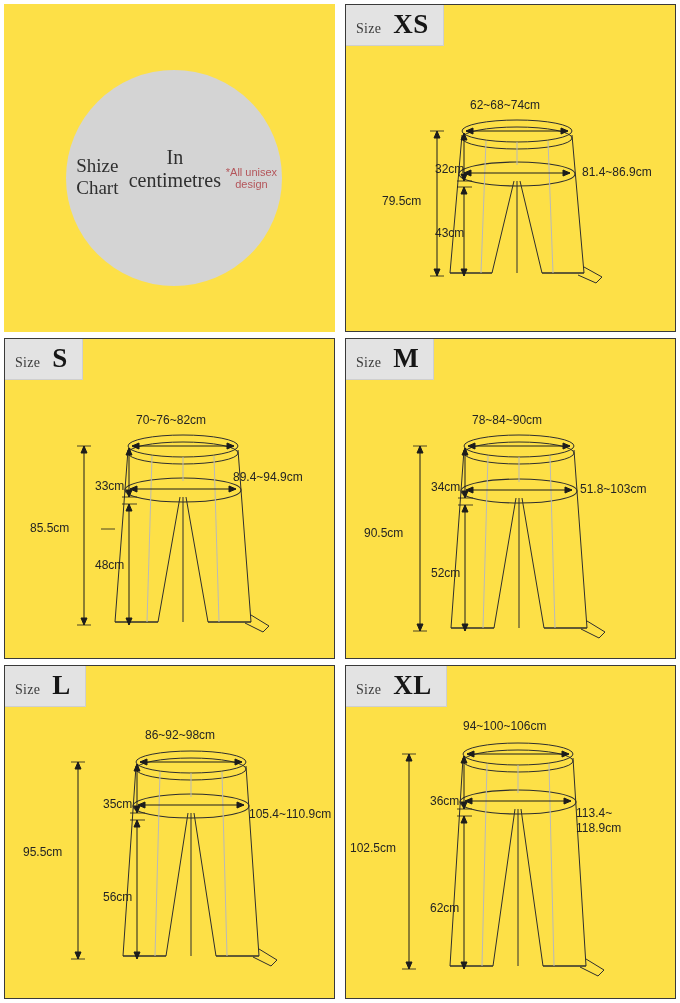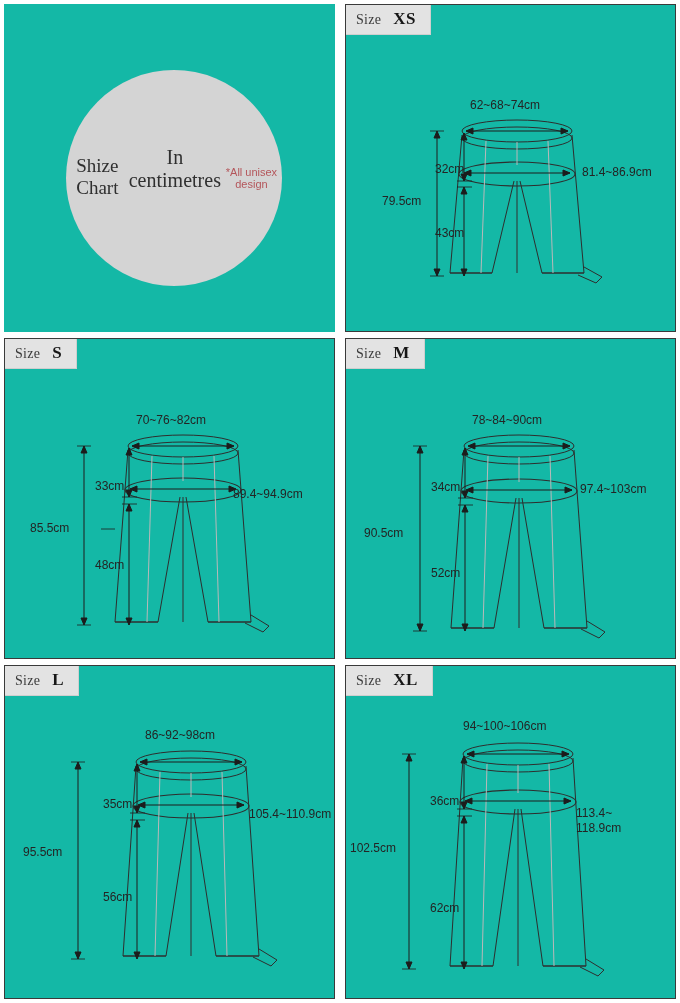--- a/index.html
+++ b/index.html
@@ -20,21 +20,21 @@
     inset: 0;
     width: 680px;
     height: 1003px;
   }
 
   
   .cell {
     position: absolute;
     box-sizing: border-box;
     border: 1px solid #3a3a3a;
-    background: #14b8a6;
+    background: #fde047;
     overflow: hidden;
   }
   .cell.blank { border: none; }
 
   .cell-xs { left: 345px; top: 4px;   width: 331px; height: 328px; }
   .cell-s  { left: 4px;   top: 338px; width: 331px; height: 321px; }
   .cell-m  { left: 345px; top: 338px; width: 331px; height: 321px; }
   .cell-l  { left: 4px;   top: 665px; width: 331px; height: 334px; }
   .cell-xl { left: 345px; top: 665px; width: 331px; height: 334px; }
 
@@ -50,21 +50,21 @@
     gap: 12px;
     border-right: 1px solid #cfcfcf;
     border-bottom: 1px solid #cfcfcf;
   }
   .size-tag .word {
     font-size: 14px;
     letter-spacing: .3px;
     color: #3a3a3a;
   }
   .size-tag .code {
-    font-size: 17px;
+    font-size: 27px;
     font-weight: bold;
     color: #161616;
     letter-spacing: .5px;
   }
 
   
   .title-circle {
     position: absolute;
     left: 62px;
     top: 66px;
@@ -227,21 +227,21 @@
         <path d="M124 165 L124 286"></path>
         <path d="M124 165 l-3 7 h6 z"></path>
         <path d="M124 286 l-3 -7 h6 z"></path>
         <path d="M117 158 L132 158" stroke-width="0.8"></path>
         <path d="M117 165 L132 165" stroke-width="0.8"></path>
         <path d="M96 190 L110 190" stroke-width="0.8"></path>
       </g>
     </svg>
 
     <div class="lbl" style="left:131px; top:74px;">70~76~82cm</div>
-    <div class="lbl" style="left:228px; top:148px;">89.4~94.9cm</div>
+    <div class="lbl" style="left:228px; top:131px;">89.4~94.9cm</div>
     <div class="lbl" style="left:25px; top:182px;">85.5cm</div>
     <div class="lbl" style="left:90px; top:140px;">33cm</div>
     <div class="lbl" style="left:90px; top:219px;">48cm</div>
   </div>
 
   <div class="cell cell-m">
     <div class="size-tag">
       <span class="word">Size</span>
       <span class="code">M</span>
     </div>
@@ -278,21 +278,21 @@
         <path d="M119 159 l-3 -7 h6 z"></path>
         <path d="M119 166 L119 292"></path>
         <path d="M119 166 l-3 7 h6 z"></path>
         <path d="M119 292 l-3 -7 h6 z"></path>
         <path d="M112 159 L127 159" stroke-width="0.8"></path>
         <path d="M112 166 L127 166" stroke-width="0.8"></path>
       </g>
     </svg>
 
     <div class="lbl" style="left:126px; top:74px;">78~84~90cm</div>
-    <div class="lbl" style="left:234px; top:143px;">97.4~103cm</div>
+    <div class="lbl" style="left:234px; top:143px;">51.8~103cm</div>
     <div class="lbl" style="left:18px; top:187px;">90.5cm</div>
     <div class="lbl" style="left:85px; top:141px;">34cm</div>
     <div class="lbl" style="left:85px; top:227px;">52cm</div>
   </div>
 
   <div class="cell cell-l">
     <div class="size-tag">
       <span class="word">Size</span>
       <span class="code">L</span>
     </div>

